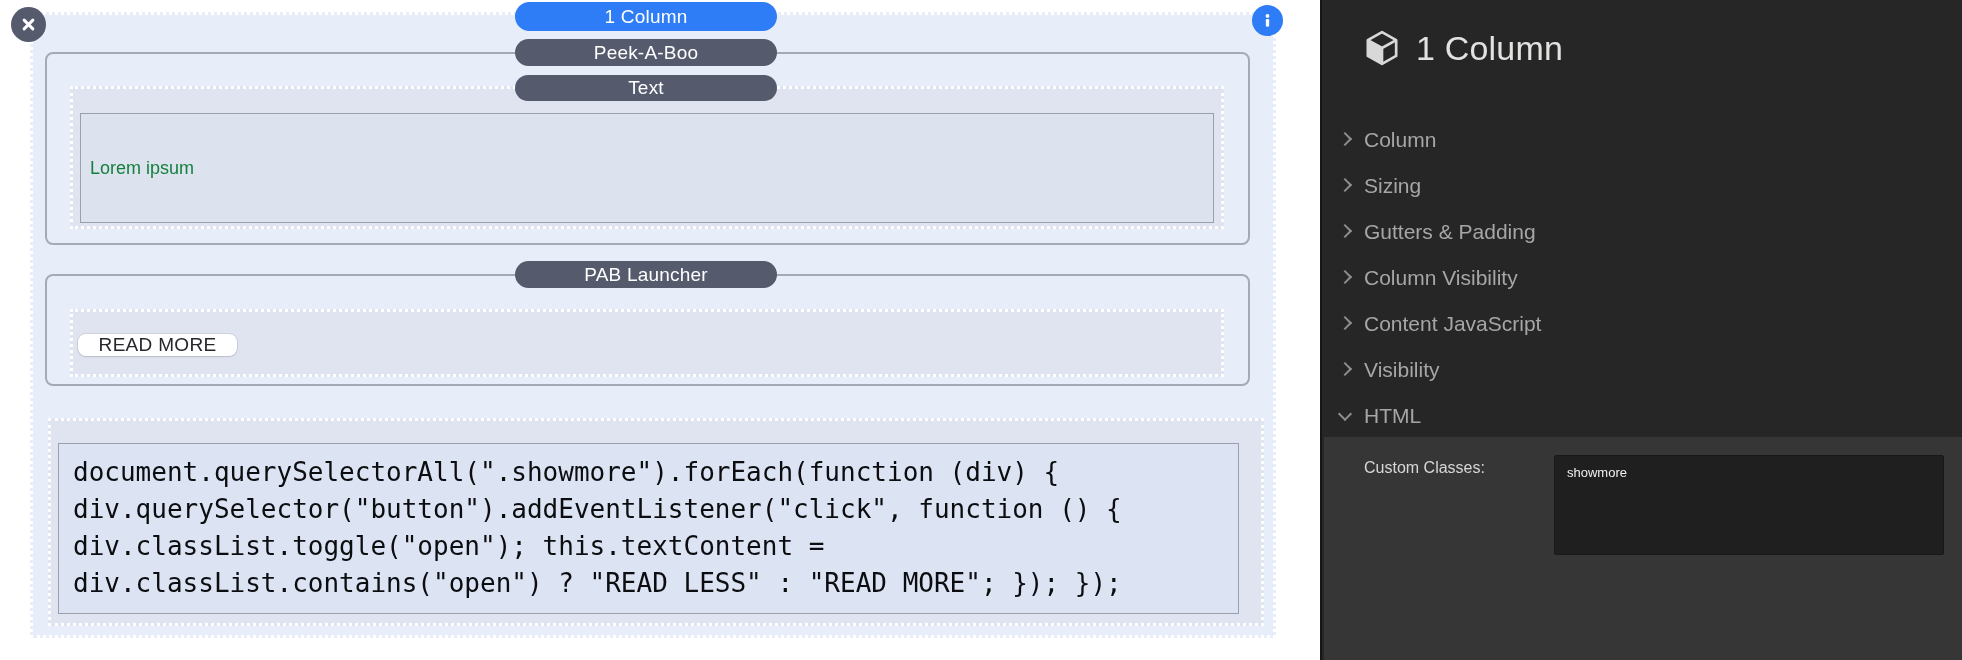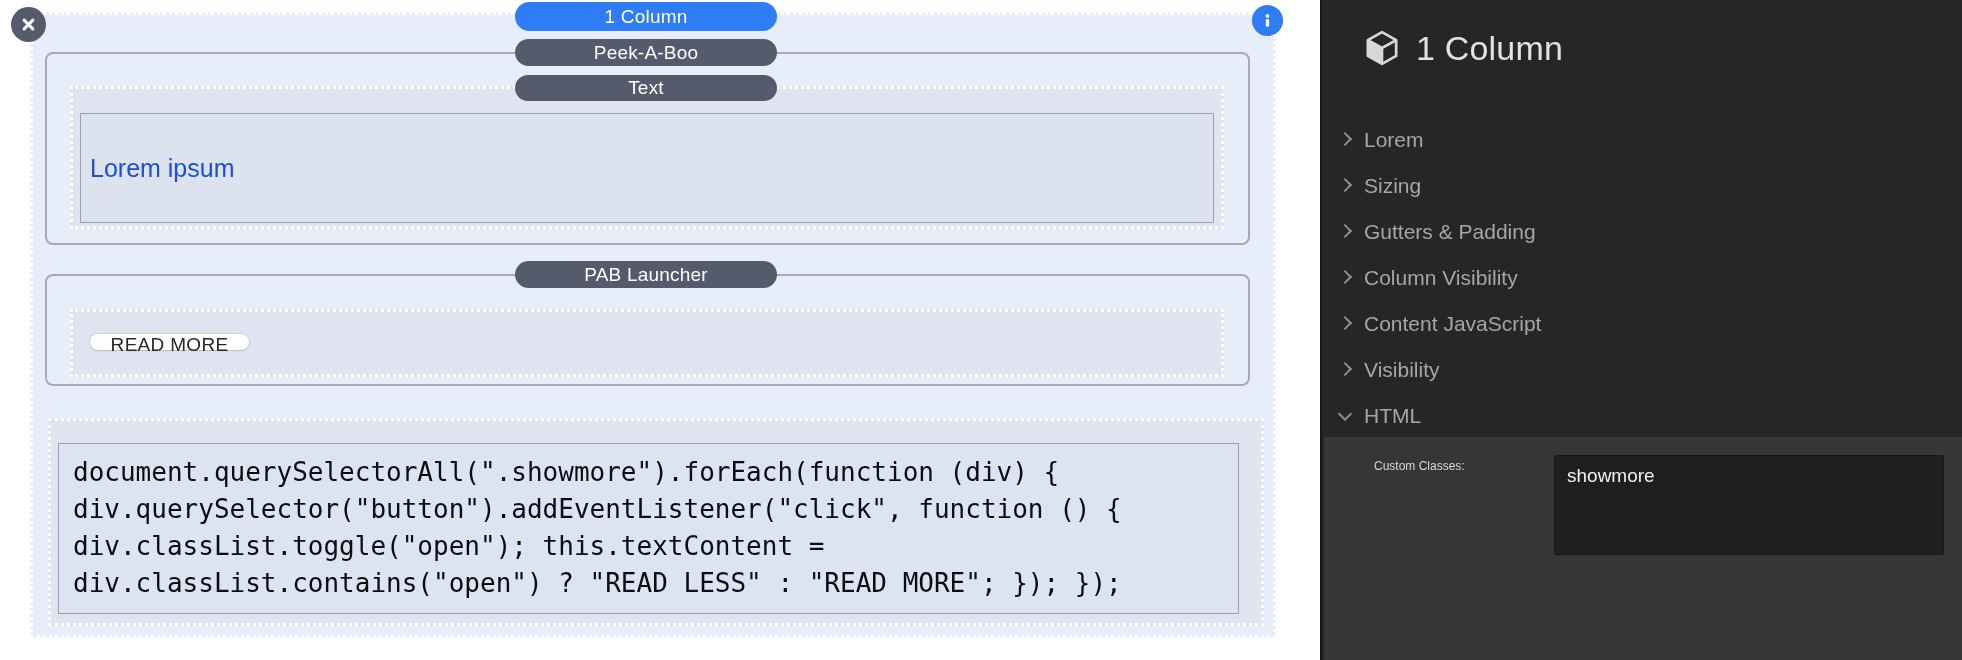--- a/index.html
+++ b/index.html
@@ -27,22 +27,22 @@
   .c-pab      { left:45px; top:274px; width:1205px; height:112px; }
 
   .module-dotted { position:absolute; border:3px dotted #ffffff; background:#dfe4f0; z-index:8; }
   .m-text   { left:70px; top:86px;  width:1154px; height:143px; }
   .m-button { left:70px; top:309px; width:1154px; height:68px; }
   .m-js     { left:48px; top:418px; width:1216px; height:208px; }
 
   .lorem-box { position:absolute; left:80px; top:113px; width:1134px; height:110px;
                border:1.5px solid #9aa0ad; background:#dce2ee; z-index:12;
                display:flex; align-items:center; padding-left:9px;
-               font-size:25px; color:#1d4ed8; }
-  .readmore-btn { position:absolute; left:90px; top:334px; width:159px; height:16px;
+               font-size:18px; color:#15803d; }
+  .readmore-btn { position:absolute; left:78px; top:334px; width:159px; height:22px;
                background:#ffffff; border:none; border-radius:8px; z-index:12;
                box-shadow:0 0 0 1px rgba(0,0,0,0.08), 0 1px 2px rgba(0,0,0,0.10);
                font-family:"Liberation Sans", sans-serif;
                font-size:19px; color:#26272b; letter-spacing:.3px; cursor:pointer; }
   .code-box { position:absolute; left:58px; top:443px; width:1181px; height:171px;
               border:1.5px solid #9aa0ad; background:#dce3f2; z-index:12;
               padding:10px 14px; cursor:pointer; }
   .code-box pre { font-family:"DejaVu Sans Mono", monospace; font-size:26px;
               line-height:37px; color:#0c0d10; white-space:pre-wrap; }
 
@@ -59,24 +59,24 @@
   .panel-header { position:absolute; left:40px; top:28px; display:flex; align-items:center; gap:14px; }
   .panel-title { color:#e2e2e0; font-size:34px; font-weight:400; letter-spacing:.2px; }
   .sections { position:absolute; left:0; top:117px; width:642px; }
   .sect-row { height:46px; display:flex; align-items:center; padding-left:18px; gap:14px; cursor:pointer; }
   .sect-label { color:#a6a6a6; font-size:21px; }
   .chev { width:10px; height:10px; border-right:2.2px solid #8e8e8e; border-bottom:2.2px solid #8e8e8e;
           flex:0 0 auto; }
   .chev.right { transform:rotate(-45deg); margin-top:-2px; }
   .chev.down  { transform:rotate(45deg); margin-top:-5px; }
   .html-body { position:absolute; left:2px; top:437px; width:640px; height:223px; background:#363636; }
-  .cc-label { position:absolute; left:50px; top:22px; color:#d8d8d8; font-size:12px; }
+  .cc-label { position:absolute; left:40px; top:22px; color:#d8d8d8; font-size:16px; }
   .cc-input { position:absolute; left:230px; top:18px; width:390px; height:100px;
               background:#1f1f1f; border:1px solid #181818; border-radius:2px; resize:none;
-              color:#f0f0f0; font-size:19px; font-family:"Liberation Sans", sans-serif;
+              color:#f0f0f0; font-size:13px; font-family:"Liberation Sans", sans-serif;
               padding:9px 12px; outline:none; }
 </style>
 </head>
 <body>
 
 <div id="stage">
 
   <div class="column-box"></div>
 
   <div class="close-btn">
@@ -130,21 +130,21 @@
           <path d="M12 2.5 L20.5 7.25 V16.75 L12 21.5 L3.5 16.75 V7.25 Z" fill="none" stroke="#d8d8d8" stroke-width="1.6" stroke-linejoin="round"></path>
           <path d="M3.5 7.25 L12 12 L20.5 7.25 M12 12 V21.5" fill="none" stroke="#d8d8d8" stroke-width="1.6" stroke-linejoin="round"></path>
         </svg>
       </span>
       <span class="panel-title">1 Column</span>
     </div>
 
     <div class="sections">
       <div class="sect-row">
         <span class="chev right"></span>
-        <span class="sect-label">Lorem</span>
+        <span class="sect-label">Column</span>
       </div>
       <div class="sect-row">
         <span class="chev right"></span>
         <span class="sect-label">Sizing</span>
       </div>
       <div class="sect-row">
         <span class="chev right"></span>
         <span class="sect-label">Gutters &amp; Padding</span>
       </div>
       <div class="sect-row">

